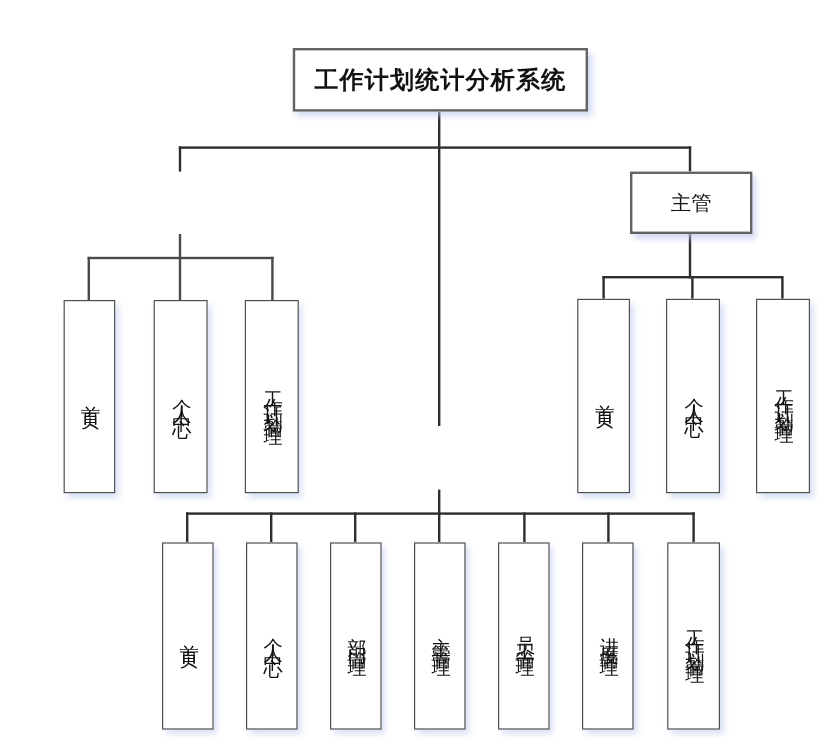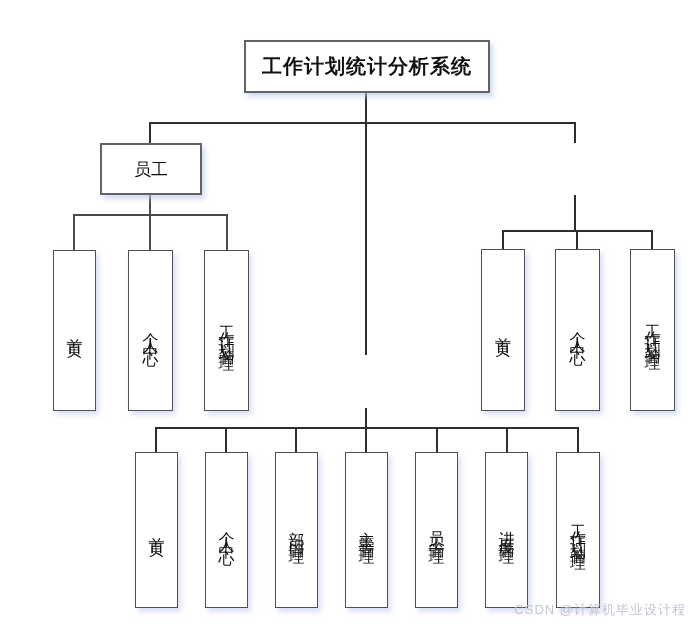--- a/index.html
+++ b/index.html
@@ -83,22 +83,22 @@
   <div class="ln" style="left:295px;top:427px;width:2px;height:25px;"></div>
   <div class="ln" style="left:365px;top:427px;width:2px;height:25px;"></div>
   <div class="ln" style="left:436px;top:427px;width:2px;height:25px;"></div>
   <div class="ln" style="left:506px;top:427px;width:2px;height:25px;"></div>
   <div class="ln" style="left:577px;top:427px;width:2px;height:25px;"></div>
 
   <div class="node root" style="left:244px;top:40px;width:246px;height:53px;justify-content:center;">
     <span>工作计划统计分析系统</span>
   </div>
 
-  <div class="node branch" style="left:100px;top:143px;width:102px;height:52px;">
-    <span>员工</span>
+  <div class="node branch" style="left:525px;top:143px;width:102px;height:52px;">
+    <span>主管</span>
   </div>
 
   <div class="leaf" style="left:53px;top:250px;width:43px;height:161px;">
     <span class="vtext">首页</span>
   </div>
   <div class="leaf" style="left:128px;top:250px;width:45px;height:161px;">
     <span class="vtext">个人中心</span>
   </div>
   <div class="leaf" style="left:204px;top:250px;width:45px;height:161px;">
     <span class="vtext">工作计划管理</span>
@@ -129,15 +129,14 @@
   <div class="leaf" style="left:415px;top:452px;width:43px;height:156px;">
     <span class="vtext">员工管理</span>
   </div>
   <div class="leaf" style="left:485px;top:452px;width:43px;height:156px;">
     <span class="vtext">进度管理</span>
   </div>
   <div class="leaf" style="left:556px;top:452px;width:44px;height:156px;">
     <span class="vtext">工作计划管理</span>
   </div>
 
-  <div class="watermark">CSDN @计算机毕业设计程</div>
 
 </div>
 
 </body></html>

